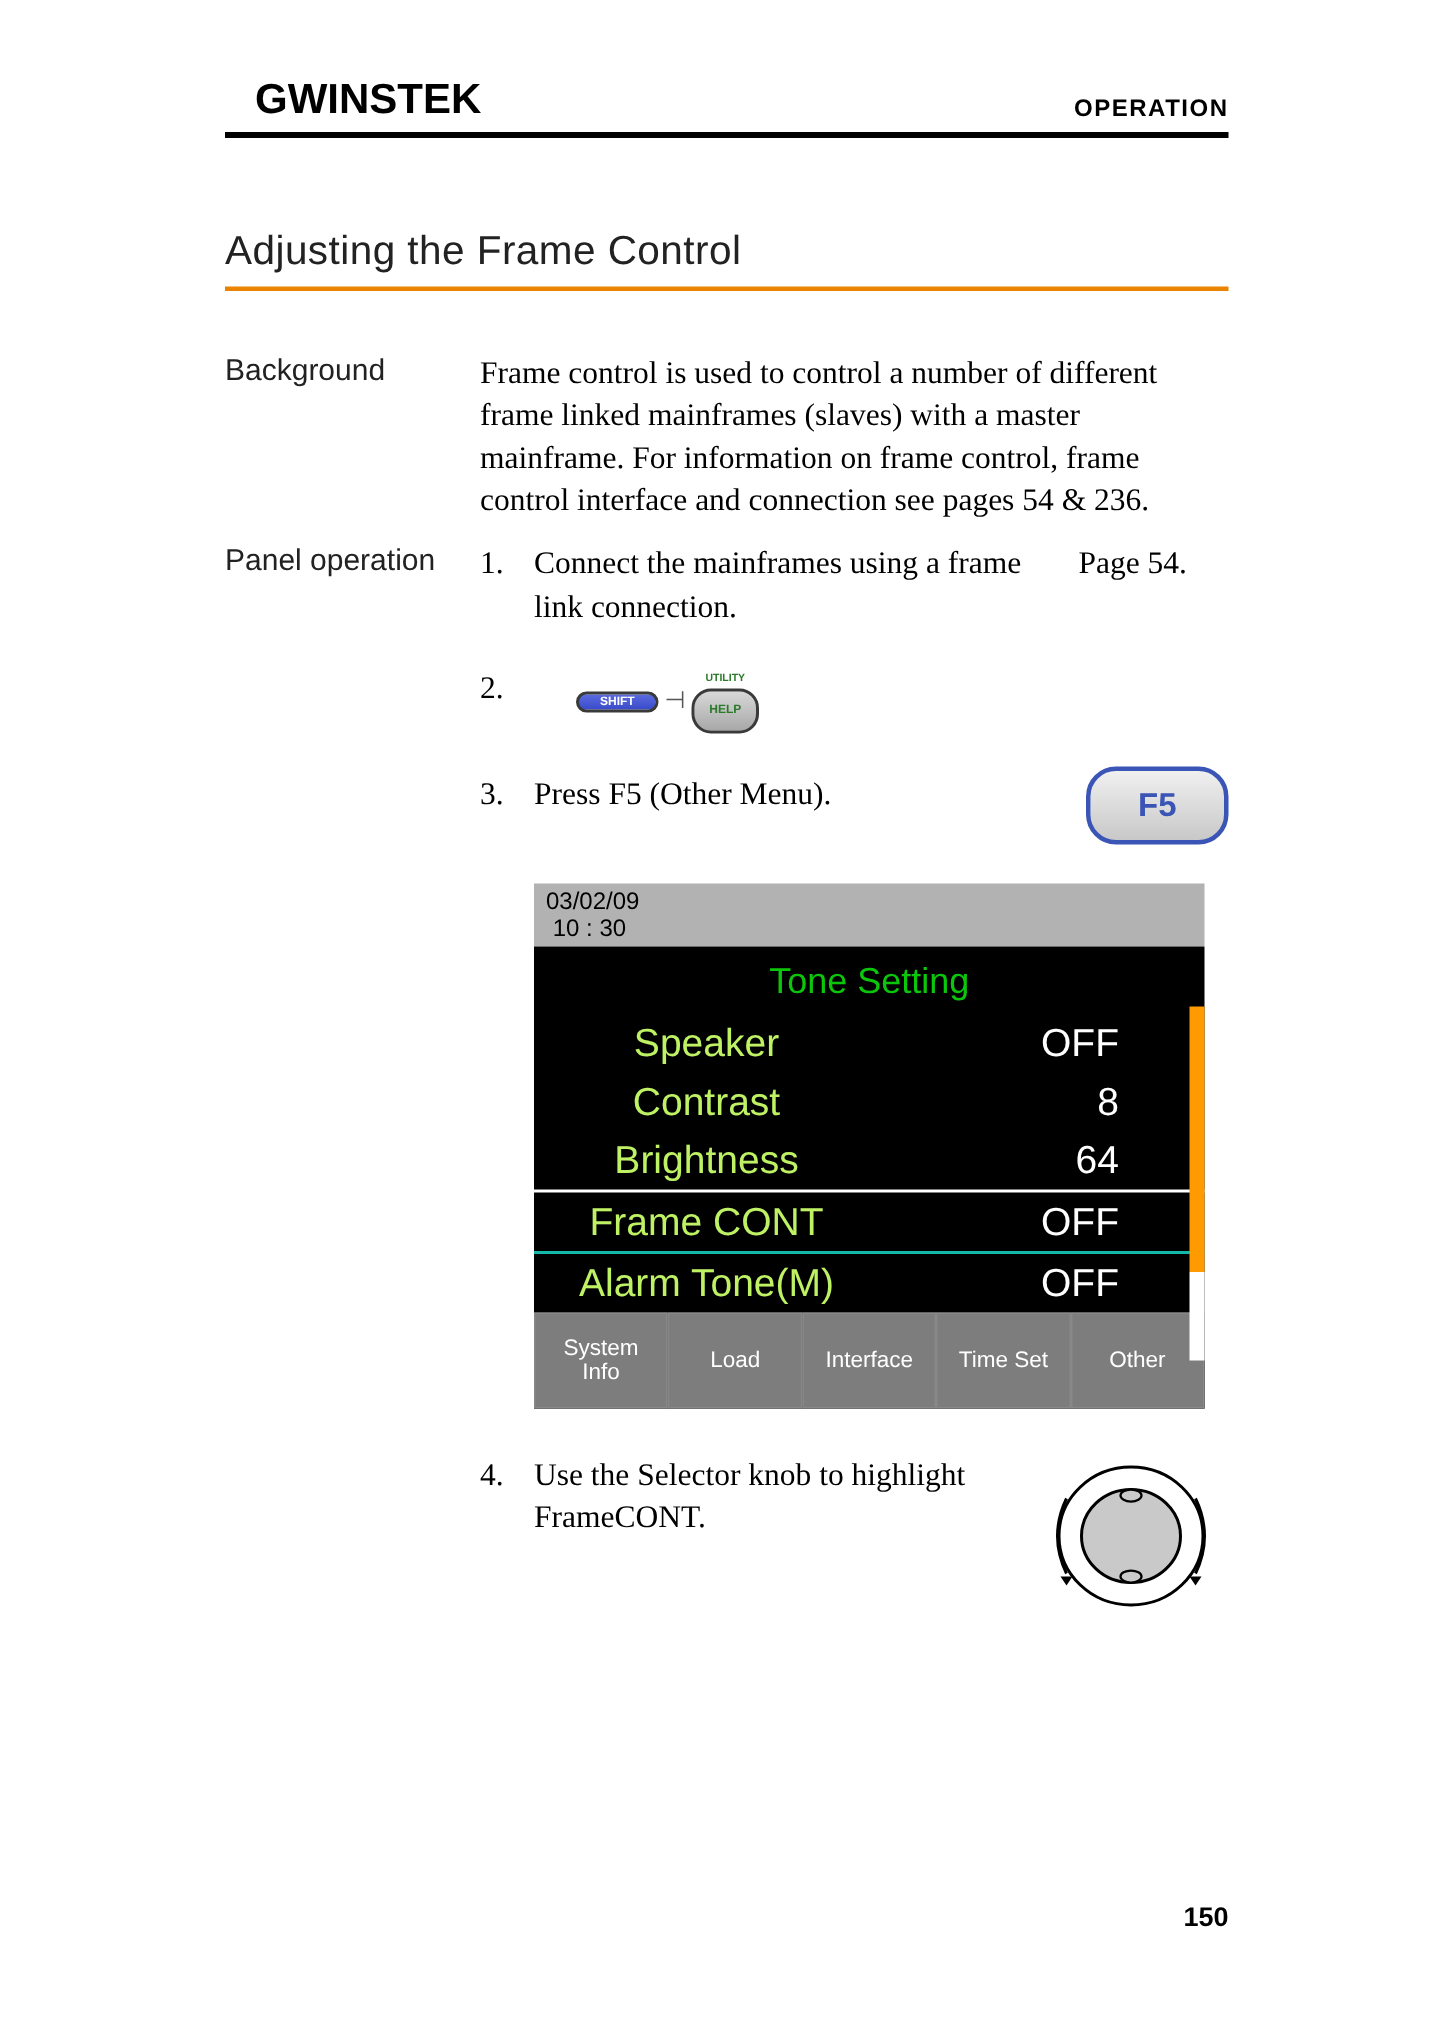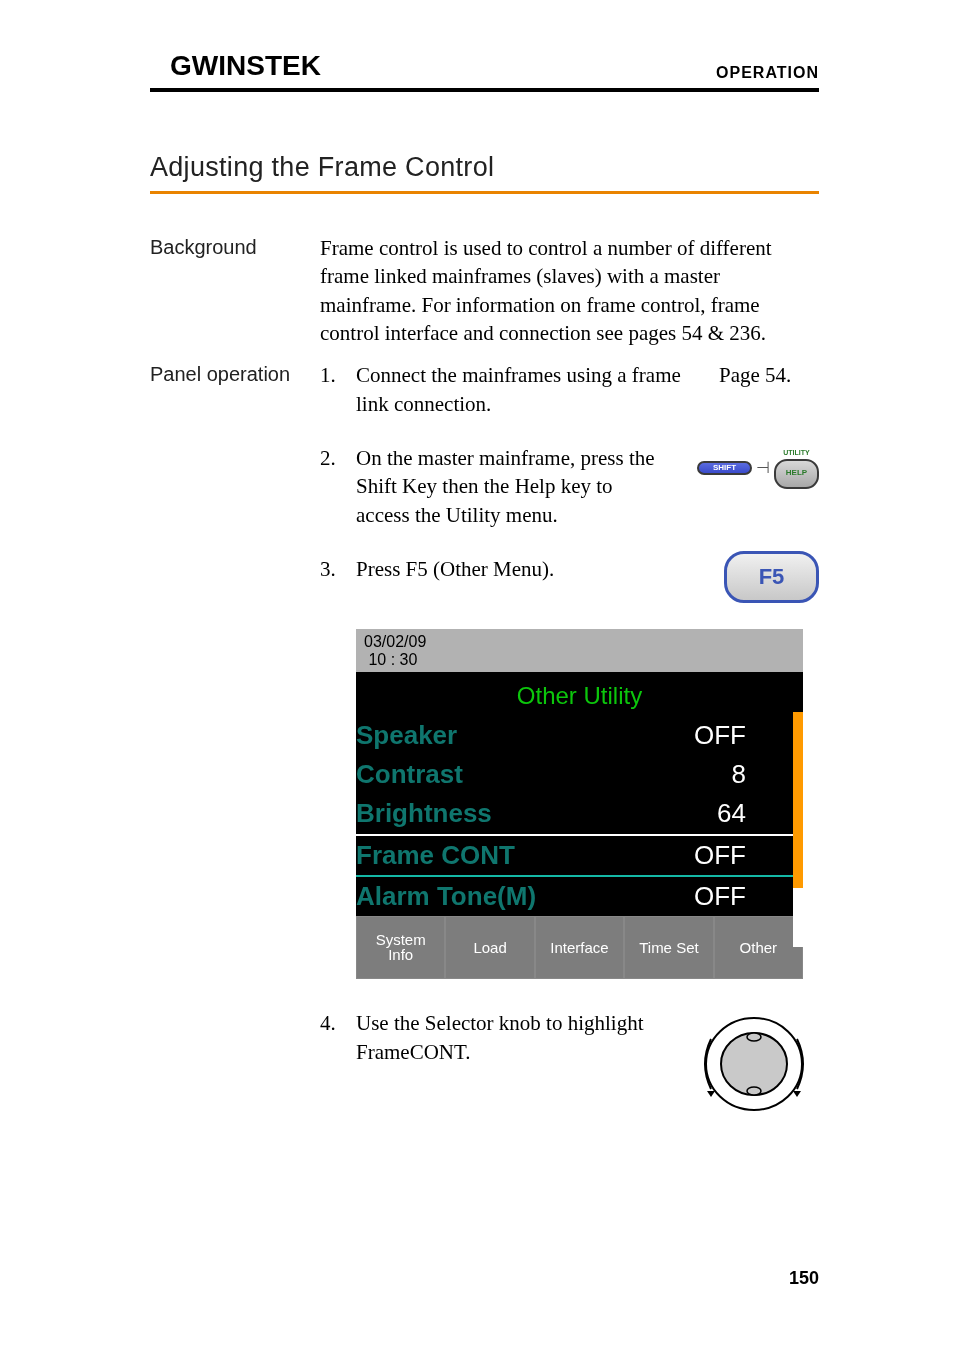--- a/index.html
+++ b/index.html
@@ -153,25 +153,24 @@
     display: flex;
     align-items: center;
     font-size: 26px;
     padding: 2px 20px 2px 0;
   }
   .lcd-row.highlight {
     border-top: 2px solid #fff;
     border-bottom: 2px solid #14b8a6;
   }
   .lcd-k {
-    color: #0f766e;
+    color: #bef264;
     width: 270px;
-    text-align: left;
+    text-align: center;
     padding-right: 40px;
-    font-weight: bold;
   }
   .lcd-v {
     color: #fff;
     width: 120px;
     text-align: right;
   }
   .lcd-sidebar {
     position: absolute;
     right: 0; top: 40px; bottom: 32px;
     width: 10px;
@@ -233,21 +232,20 @@
         <div class="num">1.</div>
         <div class="step-body">
           <div class="step-text">Connect the mainframes using a frame link connection.</div>
           <div class="step-ref">Page 54.</div>
         </div>
       </div>
 
       <div class="step">
         <div class="num">2.</div>
         <div class="step-body">
-          <div class="step-text">On the master mainframe, press the Shift Key then the Help key to access the Utility menu.</div>
           <div class="step-graphic">
             <div class="key-group">
               <div class="shift-key">SHIFT</div>
               <span class="link-line">⊣</span>
               <div class="help-key-wrap">
                 <div class="help-key-label">UTILITY</div>
                 <div class="help-key">HELP</div>
               </div>
             </div>
           </div>
@@ -263,21 +261,21 @@
           </div>
         </div>
       </div>
 
       <div class="lcd">
         <div class="lcd-top">
           <div>03/02/09</div>
           <div>&nbsp;<span>10 : 30</span></div>
         </div>
         <div class="lcd-main">
-          <div class="lcd-title">Other Utility</div>
+          <div class="lcd-title">Tone Setting</div>
           <div class="lcd-row">
               <div class="lcd-k">Speaker</div>
               <div class="lcd-v">OFF</div>
             </div>
           <div class="lcd-row">
               <div class="lcd-k">Contrast</div>
               <div class="lcd-v">8</div>
             </div>
           <div class="lcd-row">
               <div class="lcd-k">Brightness</div>

